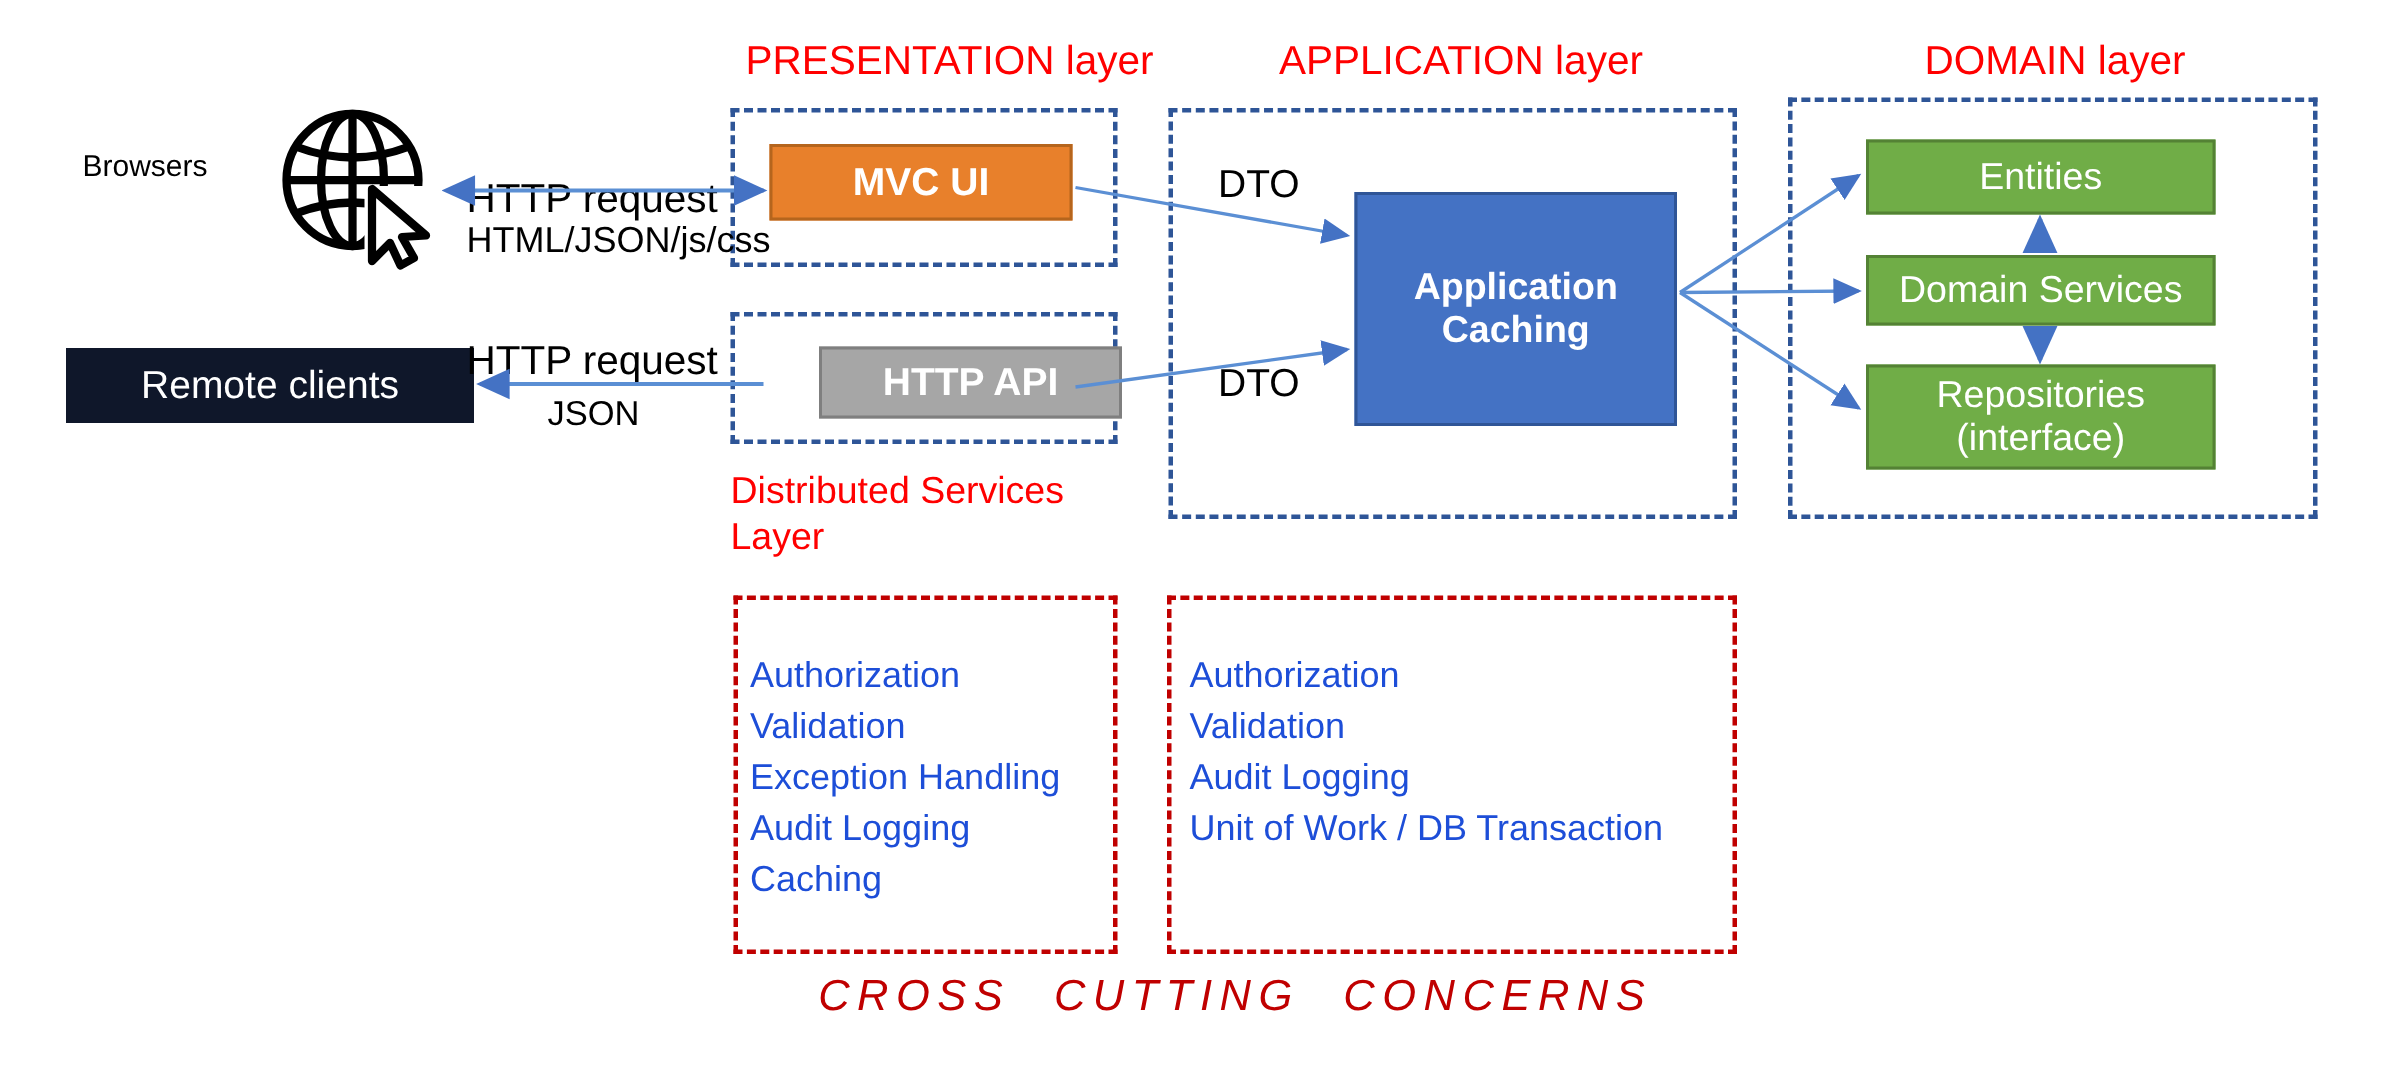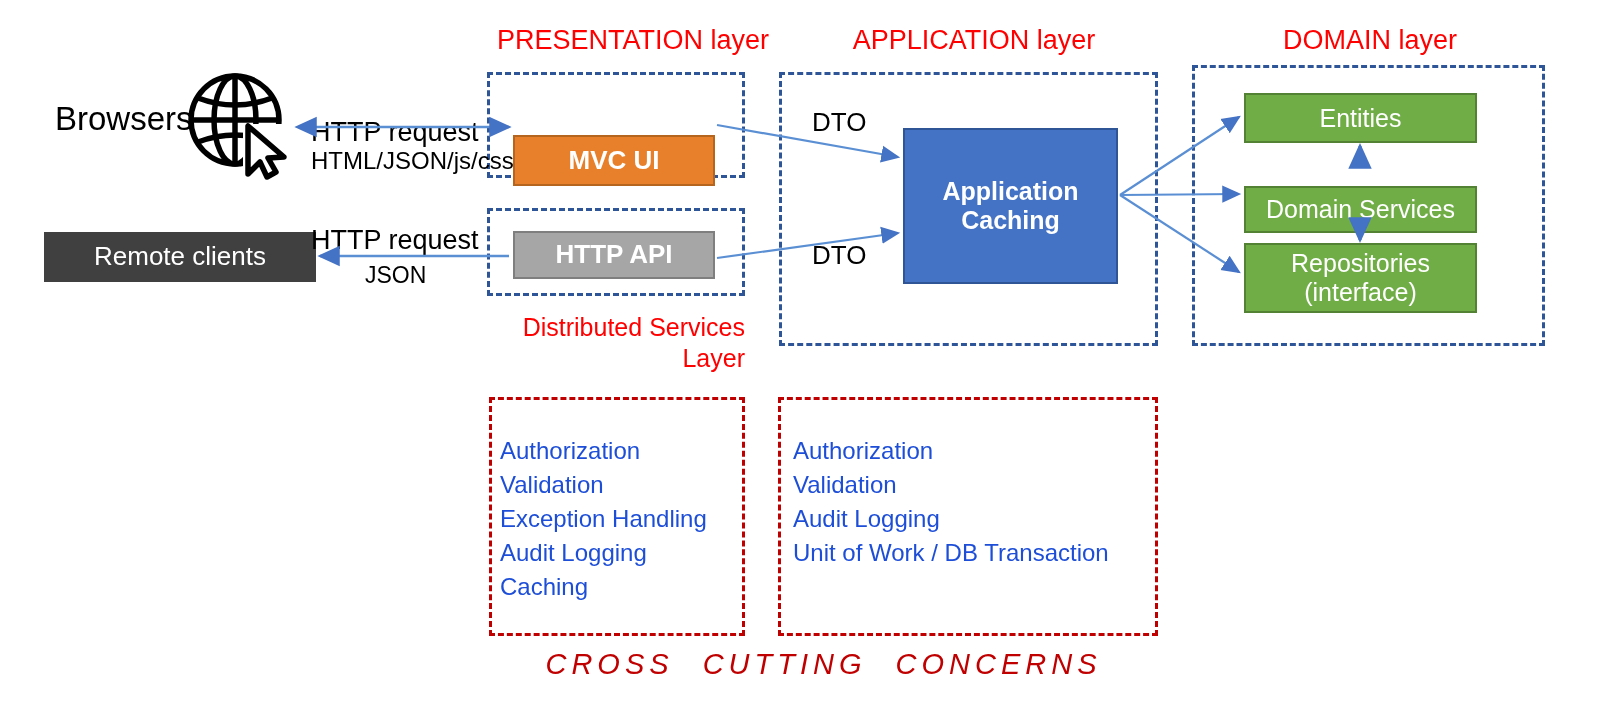--- a/index.html
+++ b/index.html
@@ -22,21 +22,21 @@
     color: #FF0000;
     font-size: 27px;
     font-family: "Liberation Sans", sans-serif;
     text-align: center;
     white-space: nowrap;
     line-height: 1.1;
   }
   .ds-layer-title {
     color: #FF0000;
     font-size: 25px;
-    text-align: right;
+    text-align: left;
     line-height: 1.25;
   }
 
   
   .layer-box {
     border: 3px dashed #2E5597;
     box-sizing: border-box;
     background: transparent;
   }
 
@@ -55,53 +55,53 @@
     justify-content: center;
     text-align: center;
     color: #ffffff;
     line-height: 1.15;
   }
   .node-mvc {
     background: #E8802B;
     border: 2px solid #B5651D;
     font-size: 26px;
     font-weight: bold;
-    margin-top: 39px;
   }
   .node-api {
     background: #A6A6A6;
     border: 2px solid #7F7F7F;
     font-size: 26px;
     font-weight: bold;
+    margin-left: 33px;
   }
   .node-appsvc {
     background: #4472C4;
     border: 2px solid #2F5597;
     font-size: 25px;
     font-weight: bold;
   }
   .node-domain {
     background: #70AD47;
     border: 2px solid #548235;
     font-size: 25px;
     font-weight: normal;
   }
   .node-black {
-    background: #404040;
+    background: #0f172a;
     border: none;
     font-size: 26px;
     font-weight: normal;
   }
 
   
   .label-dark {
     color: #000000;
     white-space: nowrap;
   }
-  .lbl-browsers { font-size: 33px; }
+  .lbl-browsers { font-size: 20px; }
   .lbl-http { font-size: 27px; margin-top: 17px; }
   .lbl-small { font-size: 24px; }
   .lbl-dto { font-size: 26px; }
   .lbl-json { font-size: 23px; }
 
   
   .cc-list {
     color: #1d4ed8;
     font-size: 24px;
     line-height: 1.42;
@@ -151,21 +151,21 @@
   <div class="abs node node-appsvc" style="left:903px; top:128px; width:215px; height:156px;">
     <span style="display:block;">
       <span style="display:block;">Application</span>
       <span style="display:block;">Caching</span>
     </span>
   </div>
 
   <div class="abs layer-box" style="left:1192px; top:65px; width:353px; height:281px;"></div>
 
   <div class="abs node node-domain" style="left:1244px; top:93px; width:233px; height:50px;">Entities</div>
-  <div class="abs node node-domain" style="left:1244px; top:170px; width:233px; height:47px;margin-top:16px;">Domain Services</div>
+  <div class="abs node node-domain" style="left:1244px; top:170px; width:233px; height:47px;">Domain Services</div>
   <div class="abs node node-domain" style="left:1244px; top:243px; width:233px; height:70px;">
     <span style="display:block;">
       <span style="display:block;">Repositories</span>
       <span style="display:block;">(interface)</span>
     </span>
   </div>
 
   <div class="abs label-dark lbl-browsers" style="left:55px; top:100px;">Browsers</div>
 
   <div class="abs" style="left:186px; top:68px; width:106px; height:112px;">

